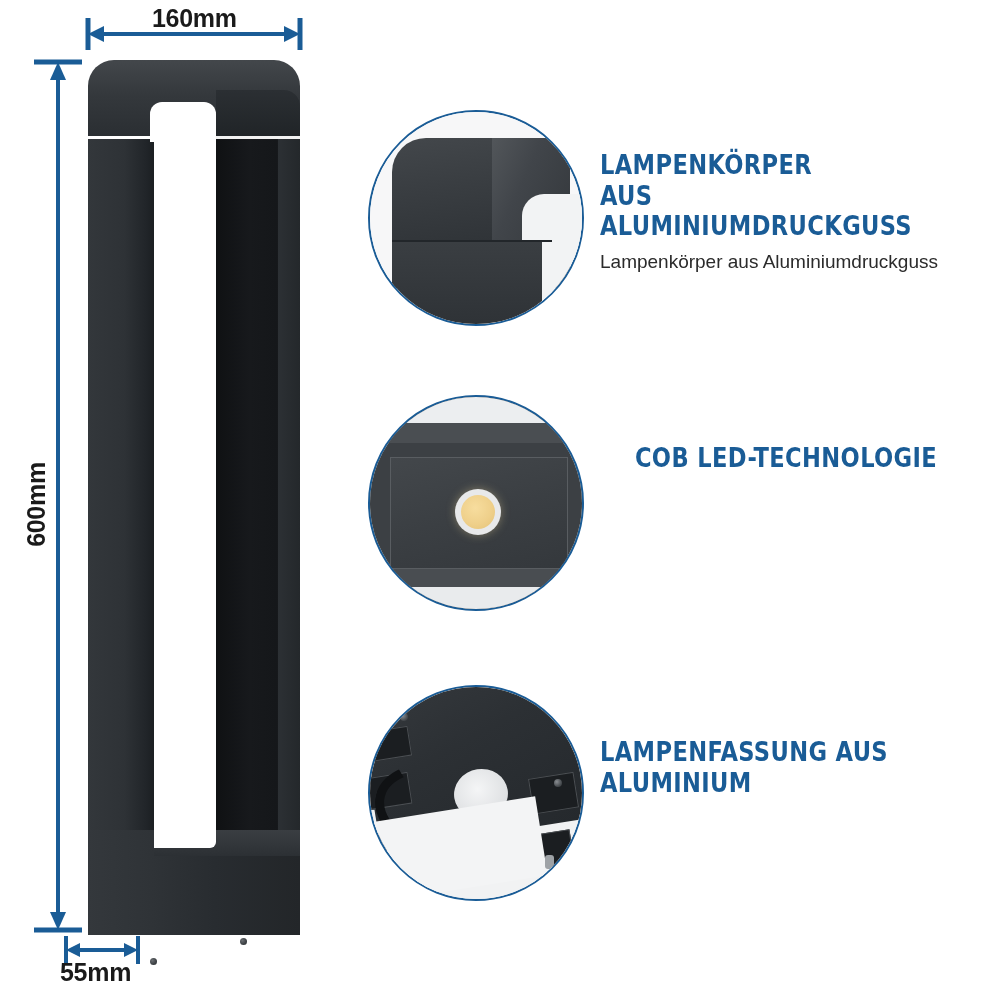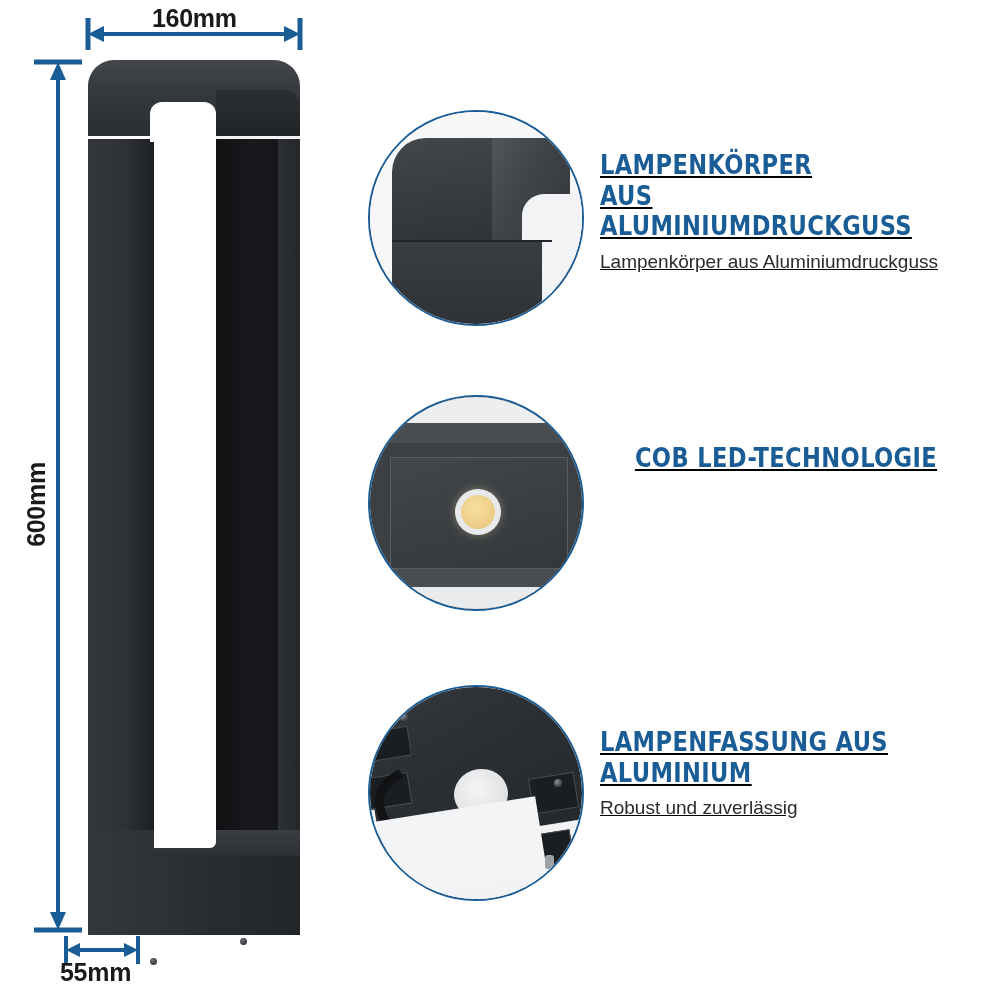--- a/index.html
+++ b/index.html
@@ -156,25 +156,24 @@
     border-radius: 50%;
     border: 2px solid #1a5c96;
     overflow: hidden;
     background: #fbfbfb;
     box-sizing: border-box;
   }
   .feature-text {
     position: absolute;
     left: 232px;
     width: 400px;
-    text-decoration: underline;
   }
   #feature-row-0 .feature-text { top: 40px; }
   #feature-row-1 .feature-text { top: 48px; text-align: center; }
-  #feature-row-2 .feature-text { top: 42px; }
+  #feature-row-2 .feature-text { top: 52px; }
 
   .feature-title {
     color: #1a5c96;
     font-size: 27px;
     font-weight: bold;
     line-height: 1.13;
     letter-spacing: 0.4px;
     font-stretch: condensed;
     text-transform: uppercase;
     margin: 0 0 7px 0;
@@ -429,15 +428,14 @@
     <div class="c3-hole"></div>
     <div class="c3-cable"></div>
     <div class="c3-white-lower"></div>
     <div class="c3-screw c3-screw-1"></div>
     <div class="c3-screw c3-screw-2"></div>
     <div class="c3-pin"></div>
   </div>
   <div class="feature-text">
     <h2 class="feature-title">LAMPENFASSUNG AUS
 ALUMINIUM</h2>
-    <p class="feature-desc">Robust und zuverlässig</p>
   </div>
 </div>
 
 </body></html>

